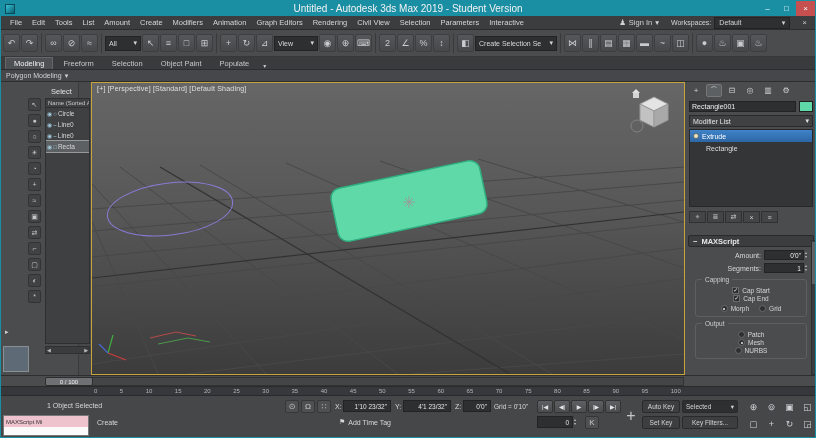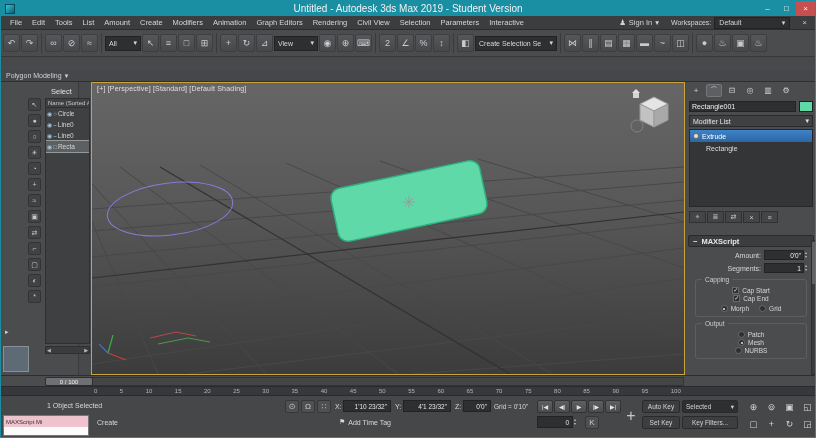--- a/index.html
+++ b/index.html
@@ -231,20 +231,28 @@
     <span class="tb-sep"></span>
     <div class="tb-group">
 
     <span class="tb-icon">●</span>
         <span class="tb-icon">♨</span>
         <span class="tb-icon">▣</span>
         <span class="tb-icon">♨</span>
       </div>
   </div>
 
+  <div class="band ribbontabs">
+    <span class="rtab active">Modeling</span>
+    <span class="rtab">Freeform</span>
+    <span class="rtab">Selection</span>
+    <span class="rtab">Object Paint</span>
+    <span class="rtab">Populate</span>
+    <span class="rtab-dd">▾</span>
+  </div>
 
   <div class="band panelstrip">
     <span>Polygon Modeling</span>
     <span>▾</span>
   </div>
 
   <div class="leftpanel">
     <span class="select-label">Select</span>
     <div class="exp-tools">
 

